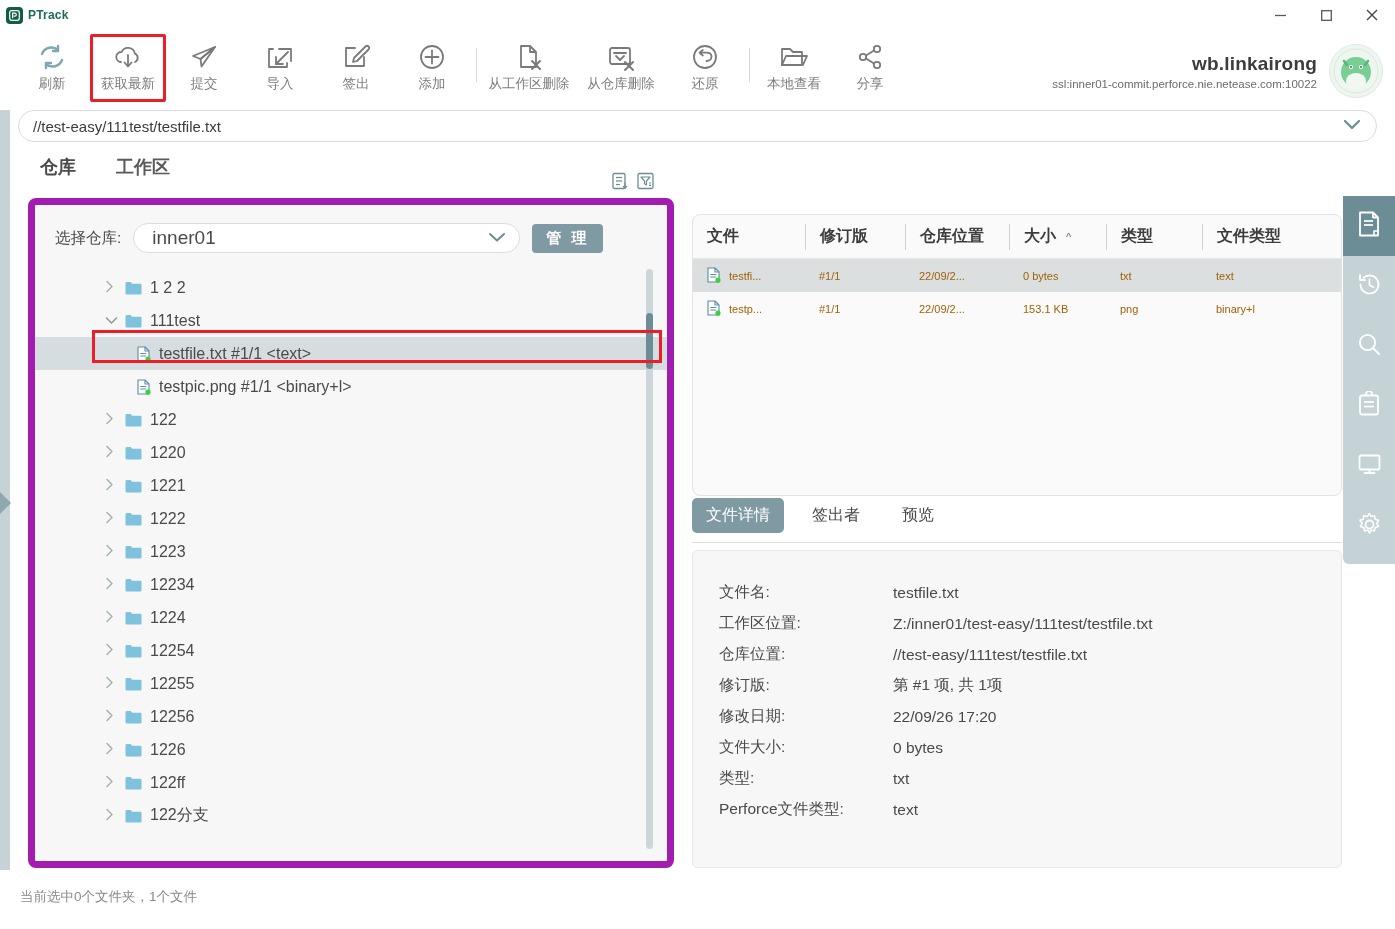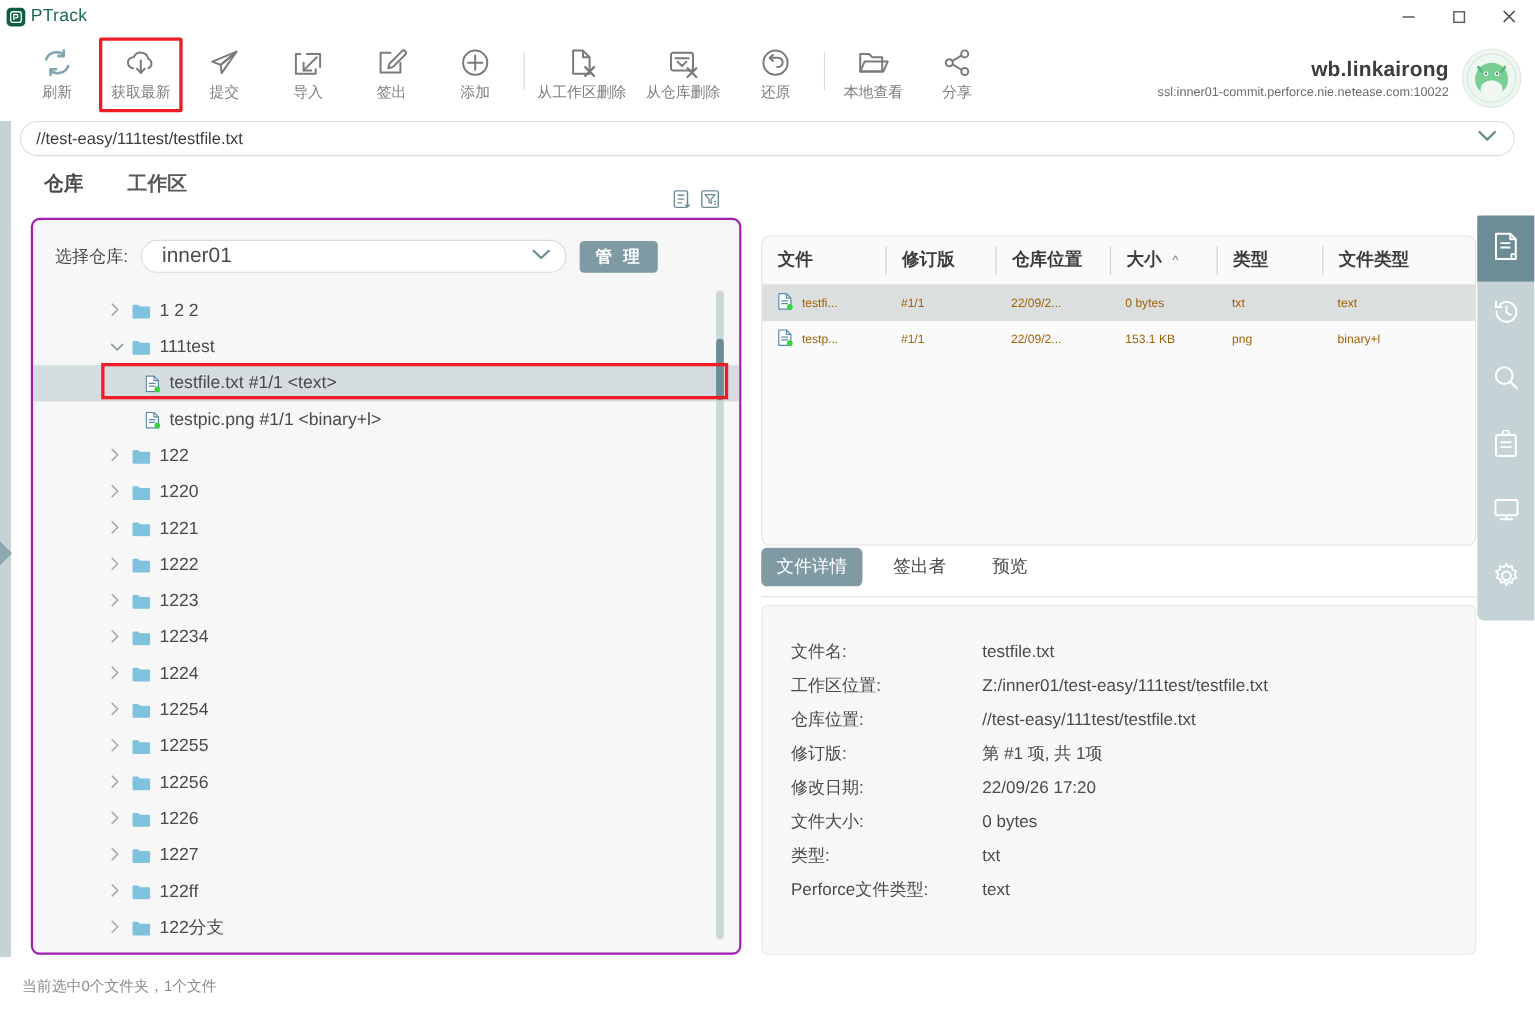--- a/index.html
+++ b/index.html
@@ -15,21 +15,21 @@
   
   .titlebar {
     position: absolute; left: 0; top: 0; width: 1395px; height: 30px;
     display: flex; align-items: center;
   }
   .logo-wrap { display: flex; align-items: center; gap: 5px; padding-left: 6px; }
   .logo-mark {
     width: 17px; height: 17px; border-radius: 4px; background: #0f5c47;
     display: flex; align-items: center; justify-content: center;
   }
-  .logo-text { font-size: 16px; font-weight: normal; color: #1d6b57; letter-spacing: .2px; }
+  .logo-text { font-size: 12px; font-weight: bold; color: #1d6b57; letter-spacing: .2px; }
   .win-ctrls { margin-left: auto; display: flex; height: 30px; }
   .win-btn {
     width: 46px; height: 30px; display: flex; align-items: center; justify-content: center;
     color: #5a5a5a;
   }
   .win-btn svg { display: block; }
 
   
   .toolbar {
     position: absolute; left: 0; top: 30px; width: 1395px; height: 78px;
@@ -75,21 +75,21 @@
   .tab.active::after {
     content: ""; position: absolute; left: 0; right: 0; bottom: 0; height: 4px;
     background: #7aa0ab; border-radius: 2px;
   }
   .tabicons { position: absolute; left: 612px; top: 172px; display: flex; gap: 8px; }
   .tabicon { width: 17px; height: 18px; color: #6d8d96; }
 
   
   .left-panel {
     position: absolute; left: 28px; top: 198px; width: 646px; height: 670px;
-    background: #f7f7f7; border: 2px solid #a21caf; border-radius: 8px;
+    background: #f7f7f7; border: 7px solid #a21caf; border-radius: 8px;
   }
   .repo-row { display: flex; align-items: center; padding: 18px 20px 0 20px; gap: 12px; }
   .repo-label { font-size: 15.5px; color: #4a4a4a; white-space: nowrap; }
   .repo-select {
     flex: 1; height: 30px; background: #fff; border: 1px solid #dcdcdc; border-radius: 15px;
     display: flex; align-items: center; padding: 0 12px 0 18px; max-width: 387px;
   }
   .repo-select .val { font-size: 19px; color: #4a4a4a; }
   .repo-select .chev { margin-left: auto; color: #6d8d96; }
   .manage-btn {
@@ -566,29 +566,20 @@
             </svg></span>
           <span class="nm">1226</span>
         </div>
         <div class="tnode root">
           <span class="arrow"><svg width="9" height="13" viewBox="0 0 9 13">
               <path d="M2 1.5L7 6.5 2 11.5" fill="none" stroke="#a3b0b4" stroke-width="1.5" stroke-linecap="round" stroke-linejoin="round"></path>
             </svg></span>
           <span class="folder"><svg width="17" height="14" viewBox="0 0 17 14">
               <path d="M0.5 2.2A1.2 1.2 0 0 1 1.7 1h4l1.4 1.7h8.2a1.2 1.2 0 0 1 1.2 1.2v8.4a1.2 1.2 0 0 1-1.2 1.2H1.7A1.2 1.2 0 0 1 .5 12.3z" fill="#7fc2dd"></path>
             </svg></span>
-          <span class="nm">1227</span>
-        </div>
-        <div class="tnode root">
-          <span class="arrow"><svg width="9" height="13" viewBox="0 0 9 13">
-              <path d="M2 1.5L7 6.5 2 11.5" fill="none" stroke="#a3b0b4" stroke-width="1.5" stroke-linecap="round" stroke-linejoin="round"></path>
-            </svg></span>
-          <span class="folder"><svg width="17" height="14" viewBox="0 0 17 14">
-              <path d="M0.5 2.2A1.2 1.2 0 0 1 1.7 1h4l1.4 1.7h8.2a1.2 1.2 0 0 1 1.2 1.2v8.4a1.2 1.2 0 0 1-1.2 1.2H1.7A1.2 1.2 0 0 1 .5 12.3z" fill="#7fc2dd"></path>
-            </svg></span>
           <span class="nm">122ff</span>
         </div>
         <div class="tnode root">
           <span class="arrow"><svg width="9" height="13" viewBox="0 0 9 13">
               <path d="M2 1.5L7 6.5 2 11.5" fill="none" stroke="#a3b0b4" stroke-width="1.5" stroke-linecap="round" stroke-linejoin="round"></path>
             </svg></span>
           <span class="folder"><svg width="17" height="14" viewBox="0 0 17 14">
               <path d="M0.5 2.2A1.2 1.2 0 0 1 1.7 1h4l1.4 1.7h8.2a1.2 1.2 0 0 1 1.2 1.2v8.4a1.2 1.2 0 0 1-1.2 1.2H1.7A1.2 1.2 0 0 1 .5 12.3z" fill="#7fc2dd"></path>
             </svg></span>
           <span class="nm">122分支</span>

